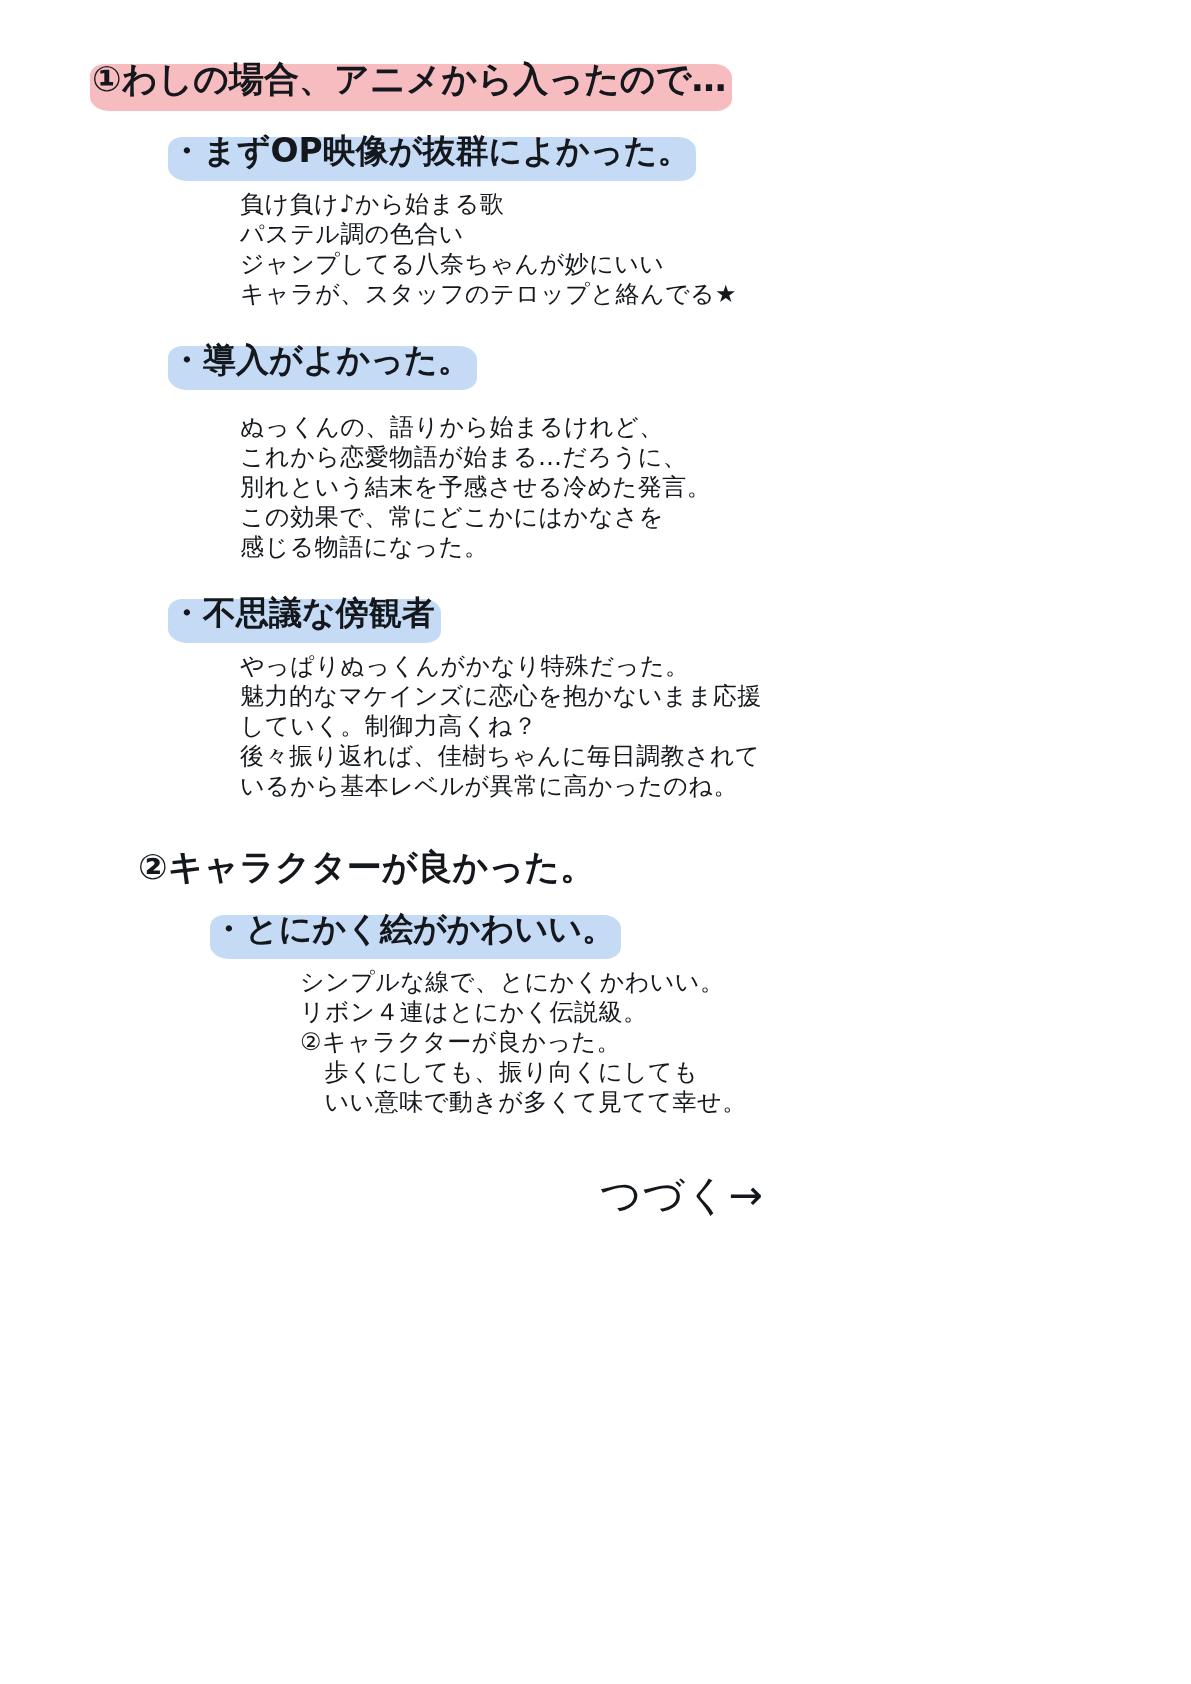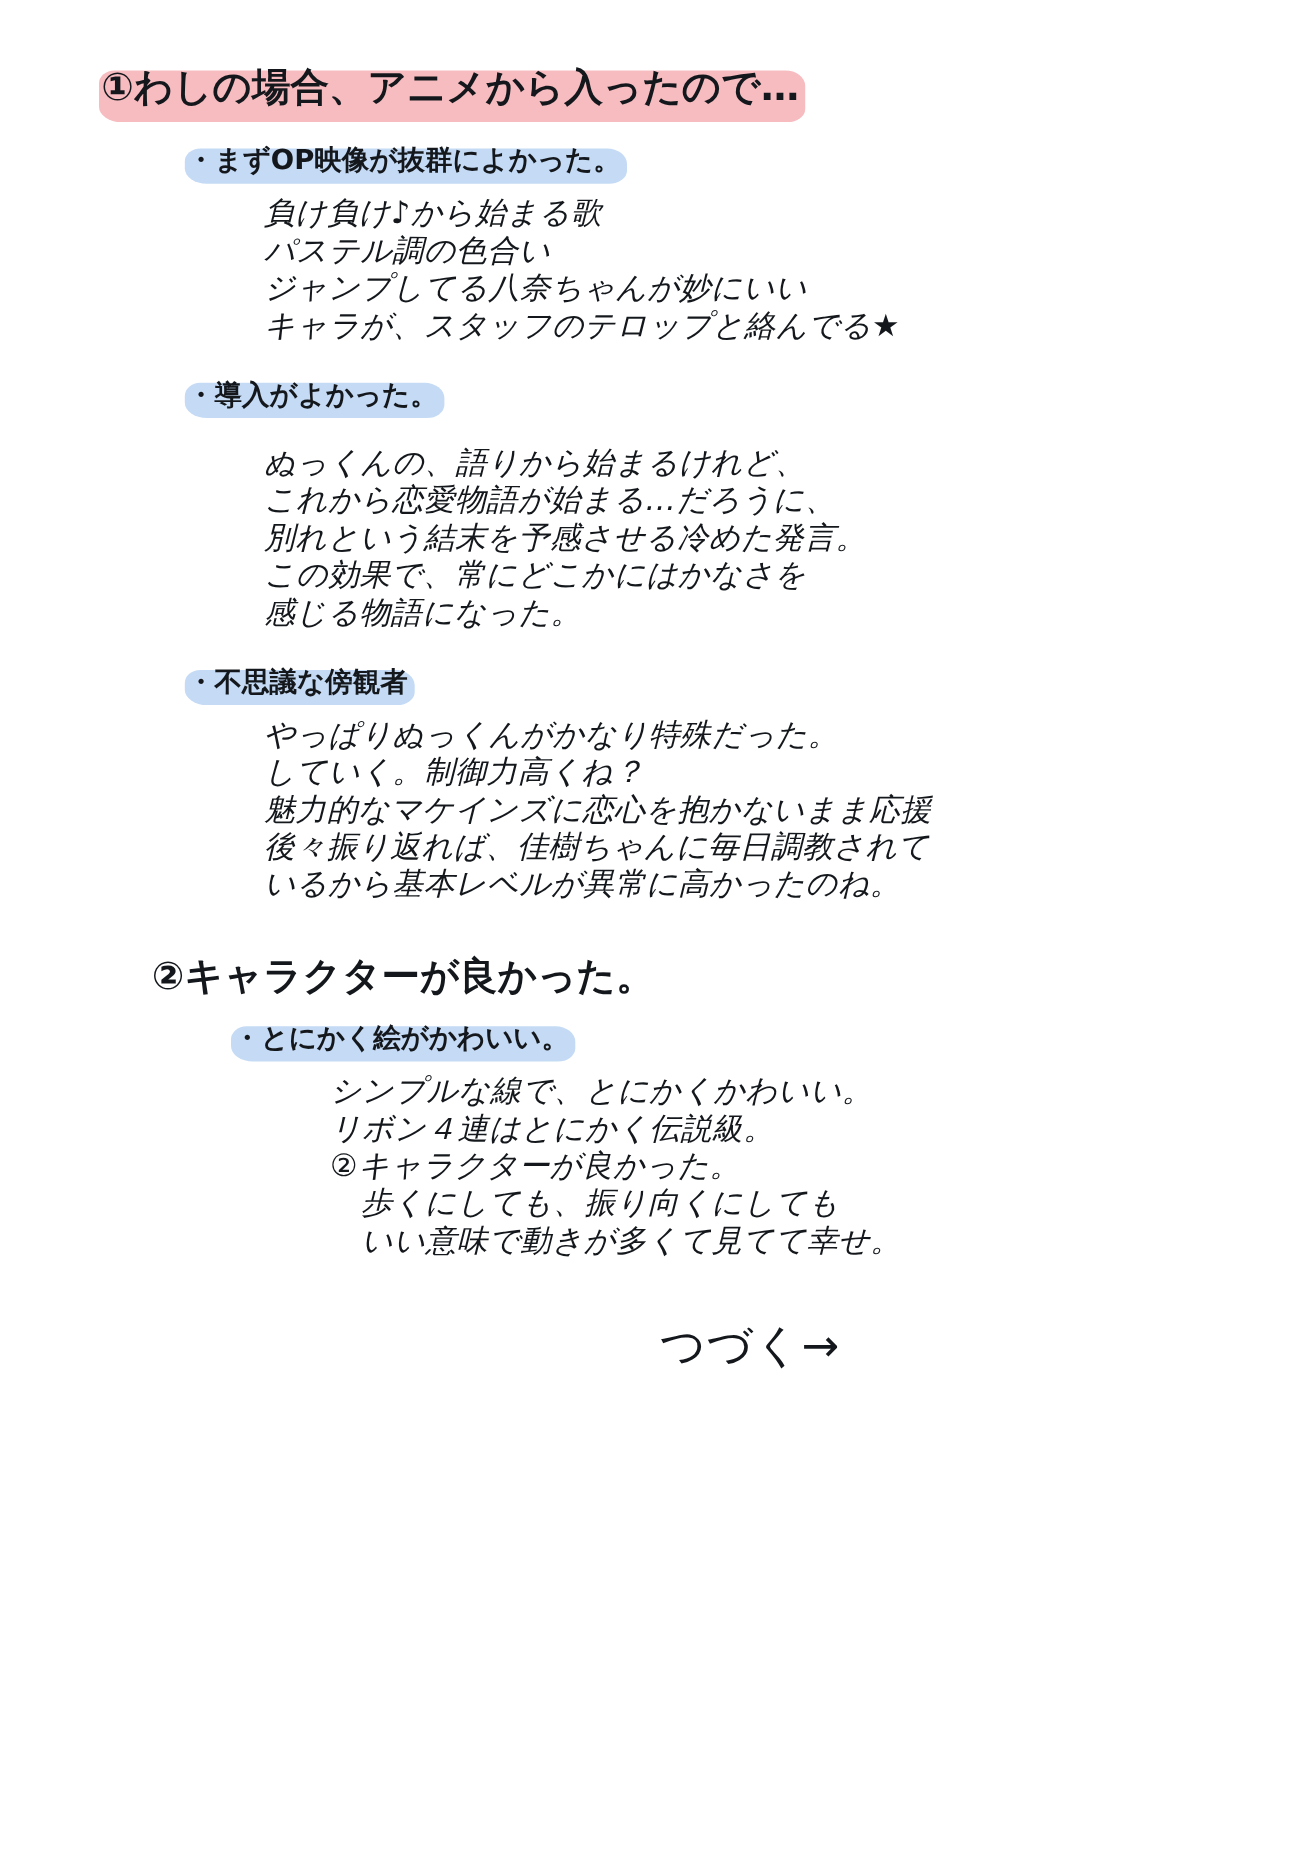--- a/index.html
+++ b/index.html
@@ -51,33 +51,32 @@
   .hl.pink { --hl-color: #f6b9bd; }
   .hl.blue { --hl-color: #c2d9f4; }
 
   .heading1 {
     font-size: 35px;
     font-weight: 700;
     margin-left: 30px;
     margin-bottom: 26px;
   }
   .bullet {
-    font-size: 25px;
+    font-size: 33px;
     font-weight: 700;
     margin-left: 108px;
     margin-bottom: 18px;
   }
   .bullet.indent2 { margin-left: 150px; }
   .body-block {
-    font-size: 28px;
+    font-size: 24px;
     font-weight: 400;
     margin-left: 180px;
     line-height: 1.40;
     letter-spacing: 0.5px;
-    font-style: italic;
   }
   .body-block.deep { margin-left: 240px; }
   .body-block .line { margin-bottom: 6px; }
   .sp-sm { height: 14px; }
   .sp-md { height: 26px; }
   .sp-lg { height: 40px; }
   .tsuzuku {
     font-size: 41px;
     font-weight: 400;
     text-align: right;
@@ -119,22 +118,22 @@
     <span class="line">感じる物語になった。</span>
   </div>
 
   <div class="sp-md"></div>
 
   <div class="bullet">
     <span class="hl blue">・不思議な傍観者</span>
   </div>
   <div class="body-block">
     <span class="line">やっぱりぬっくんがかなり特殊だった。</span>
+    <span class="line">魅力的なマケインズに恋心を抱かないまま応援</span>
     <span class="line">していく。制御力高くね？</span>
-    <span class="line">魅力的なマケインズに恋心を抱かないまま応援</span>
     <span class="line">後々振り返れば、佳樹ちゃんに毎日調教されて</span>
     <span class="line">いるから基本レベルが異常に高かったのね。</span>
   </div>
 
   <div class="sp-lg"></div>
 
   <div class="heading1" style="margin-left:78px; margin-bottom:16px;">
     <span>②キャラクターが良かった。</span>
   </div>
 

